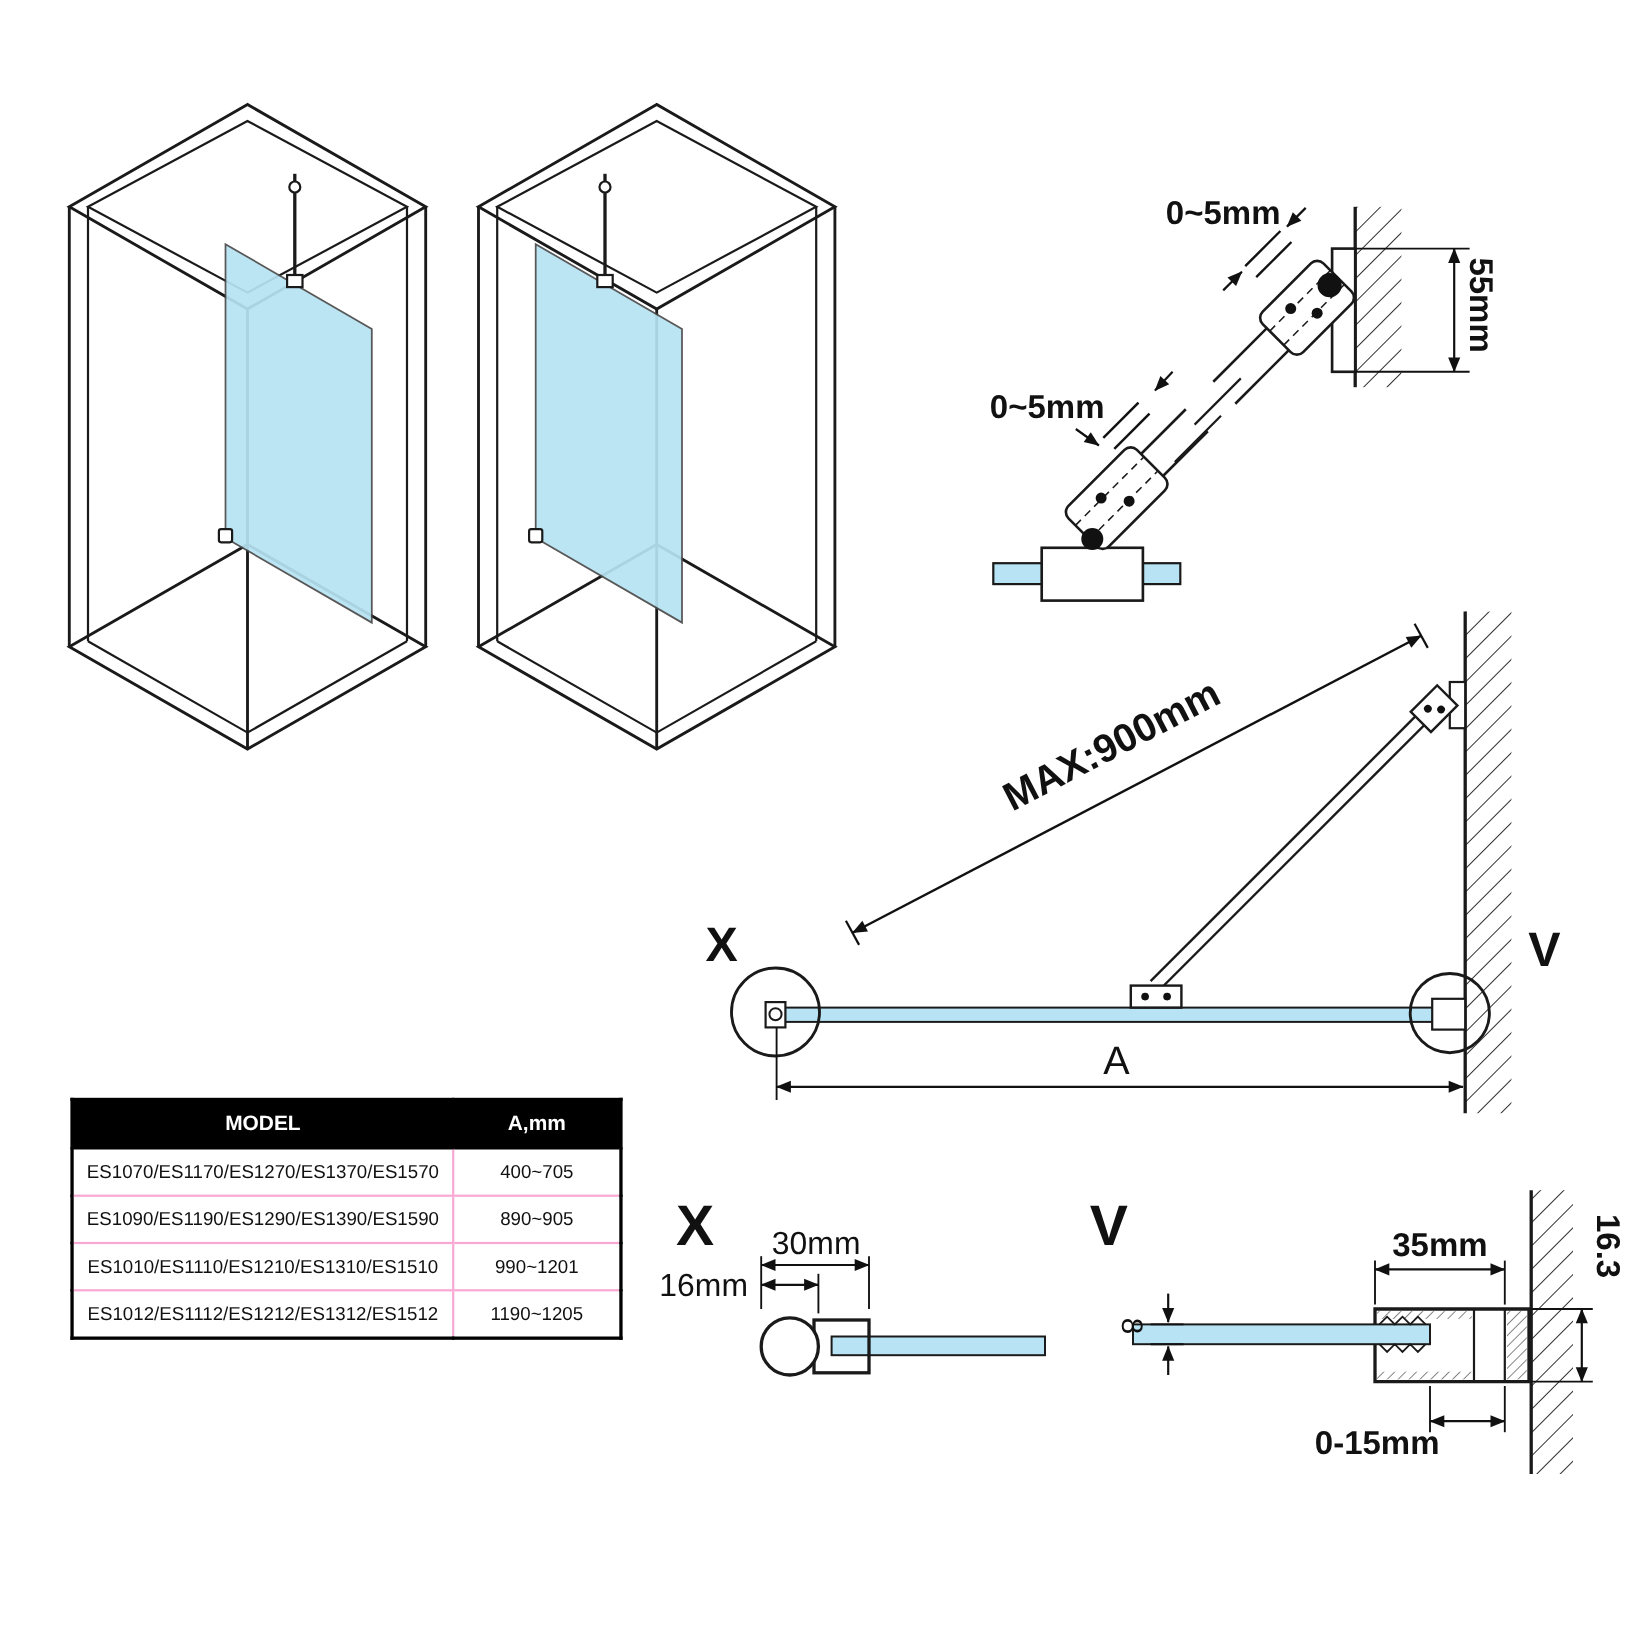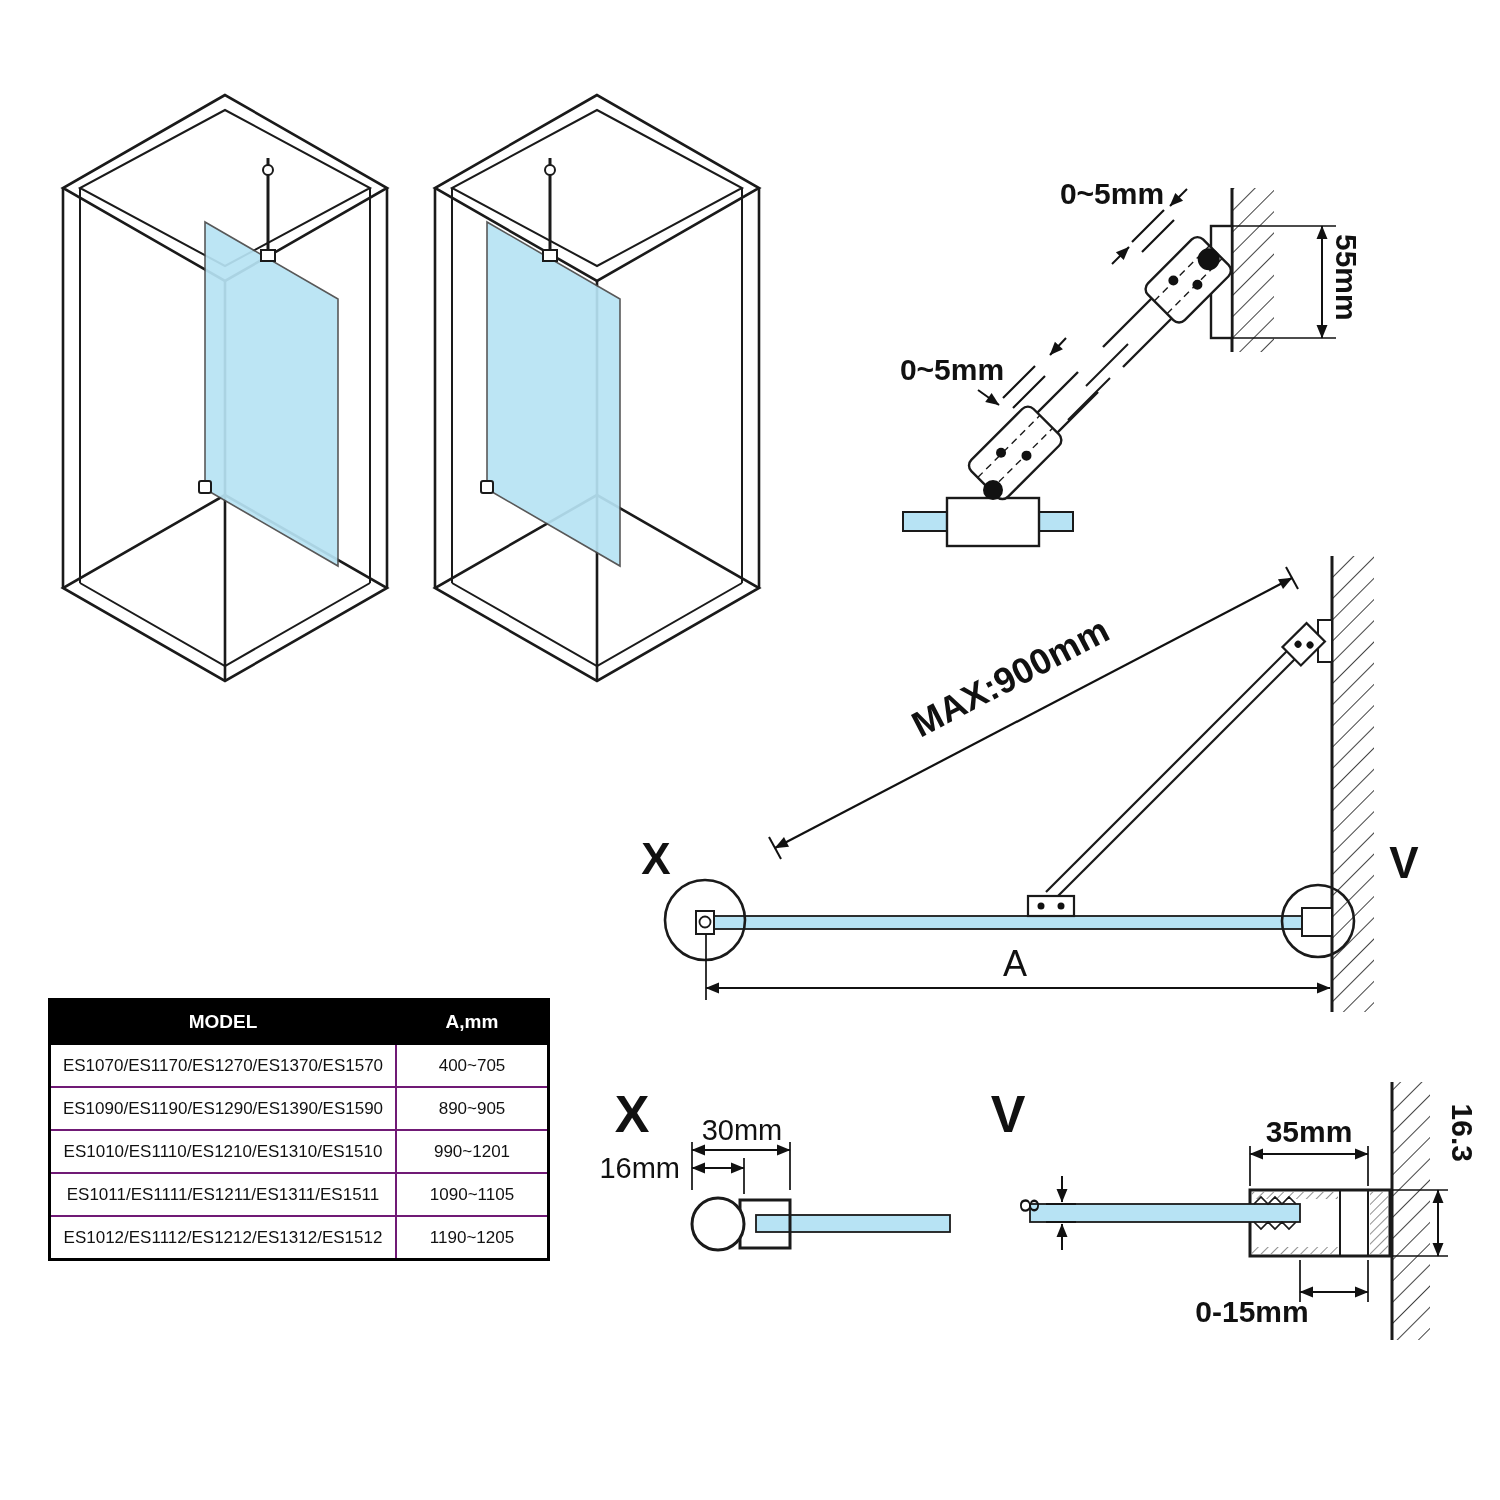--- a/index.html
+++ b/index.html
@@ -3,23 +3,23 @@
 <meta charset="utf-8">
 <style>
   html,body{margin:0;padding:0}
   body{width:1500px;height:1500px;background:#fff;font-family:"Liberation Sans",sans-serif;position:relative;overflow:hidden}
   svg{position:absolute;left:0;top:0}
   svg text{font-family:"Liberation Sans",sans-serif;fill:#111}
   .dim-b{font-size:30px;font-weight:bold}
   .dim-m{font-size:29px;font-weight:500}
   .big-letter{font-size:52px;font-weight:bold}
   .callout-letter{font-size:44px;font-weight:bold}
-  table.spec{position:absolute;left:48px;top:998px;border-collapse:collapse;background:#fff;border:3px solid #000}
+  table.spec{position:absolute;left:64px;top:998px;border-collapse:collapse;background:#fff;border:3px solid #000}
   table.spec th{background:var(--header-bg,#000);color:var(--header-fg,#fff);font-size:19px;font-weight:bold;height:40px;border:2px solid #000}
-  table.spec td{border:2px solid #701a75;font-size:17px;color:#111;text-align:center;height:41px;padding:0 4px}
+  table.spec td{border:2px solid #f9a8d4;font-size:17px;color:#111;text-align:center;height:41px;padding:0 4px}
   .col-model{width:342px}
   .col-a{width:148px}
 </style>
 </head>
 <body>
 
 <svg width="1500" height="1500" viewBox="0 0 1500 1500">
   <defs>
     <marker id="arr" markerWidth="15" markerHeight="12" refX="13.5" refY="6" orient="auto-start-reverse" markerUnits="userSpaceOnUse">
       <path d="M0.5,0.5 L14,6 L0.5,11.5 Z" fill="#111"></path>
@@ -216,21 +216,17 @@
     </tr>
     <tr>
       <td>ES1090/ES1190/ES1290/ES1390/ES1590</td>
       <td>890~905</td>
     </tr>
     <tr>
       <td>ES1010/ES1110/ES1210/ES1310/ES1510</td>
       <td>990~1201</td>
     </tr>
     <tr>
-      <td>ES1011/ES1111/ES1211/ES1311/ES1511</td>
-      <td>1090~1105</td>
-    </tr>
-    <tr>
       <td>ES1012/ES1112/ES1212/ES1312/ES1512</td>
       <td>1190~1205</td>
     </tr>
   </tbody>
 </table>
 
 </body></html>

